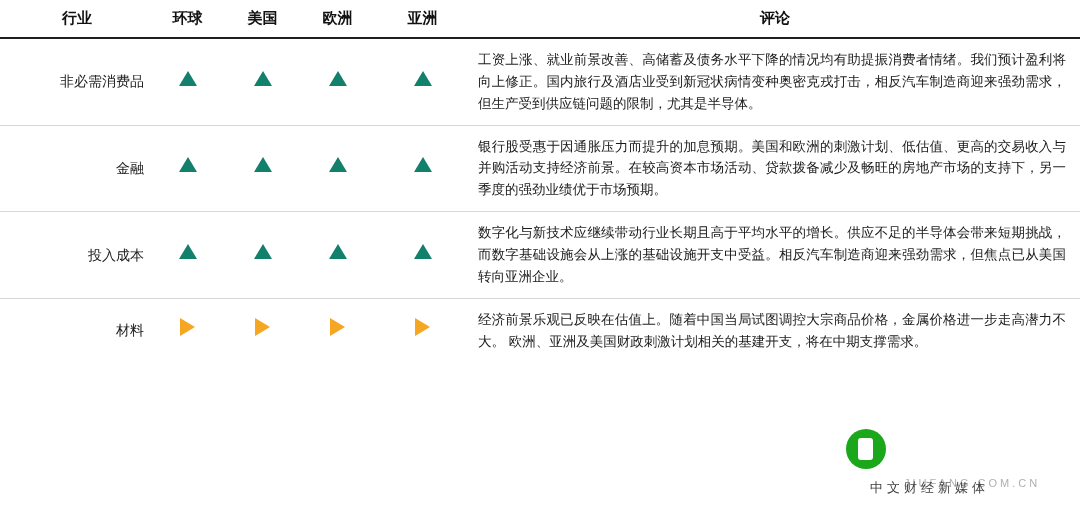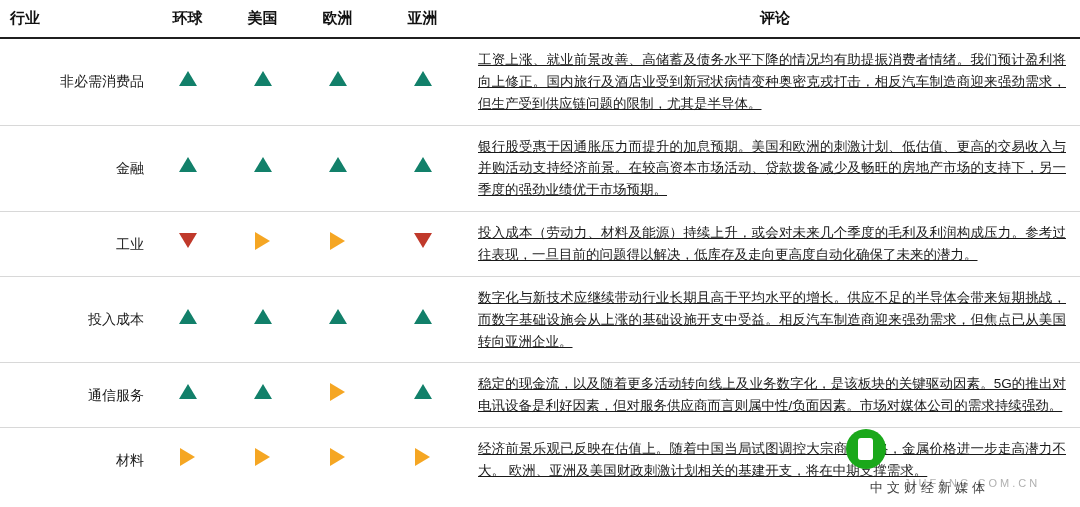--- a/index.html
+++ b/index.html
@@ -31,21 +31,21 @@
 
   thead th {
     font-size: 15px;
     font-weight: bold;
     color: #111111;
     padding: 9px 6px;
     border-bottom: 2px solid #1f1f1f;
     background: #ffffff;
   }
   thead th.h-industry {
-    text-align: left;
+    text-align: center;
     padding-left: 10px;
   }
 
   tbody td {
     border-bottom: 1px solid #d8d8d8;
     vertical-align: middle;
     padding: 10px 6px;
     font-size: 13.5px;
     line-height: 1.62;
     color: #1a1a1a;
@@ -59,21 +59,20 @@
     text-align: right;
     white-space: nowrap;
   }
   tbody td.rating-cell {
     text-align: center;
   }
   tbody td.comment-cell {
     text-align: justify;
     padding-left: 8px;
     padding-right: 14px;
-    text-decoration: underline;
   }
 
   .arrow {
     display: inline-block;
     width: 0;
     height: 0;
     line-height: 0;
   }
   .arrow.up {
     border-left: 9px solid transparent;
@@ -180,42 +179,26 @@
       </tr>
       <tr>
         <td class="industry-cell">金融</td>
         <td class="rating-cell"><span class="arrow up"></span></td>
         <td class="rating-cell"><span class="arrow up"></span></td>
         <td class="rating-cell"><span class="arrow up"></span></td>
         <td class="rating-cell"><span class="arrow up"></span></td>
         <td class="comment-cell">银行股受惠于因通胀压力而提升的加息预期。美国和欧洲的刺激计划、低估值、更高的交易收入与并购活动支持经济前景。在较高资本市场活动、贷款拨备减少及畅旺的房地产市场的支持下，另一季度的强劲业绩优于市场预期。</td>
       </tr>
       <tr>
-        <td class="industry-cell">工业</td>
-        <td class="rating-cell"><span class="arrow down"></span></td>
-        <td class="rating-cell"><span class="arrow right"></span></td>
-        <td class="rating-cell"><span class="arrow right"></span></td>
-        <td class="rating-cell"><span class="arrow down"></span></td>
-        <td class="comment-cell">投入成本（劳动力、材料及能源）持续上升，或会对未来几个季度的毛利及利润构成压力。参考过往表现，一旦目前的问题得以解决，低库存及走向更高度自动化确保了未来的潜力。</td>
-      </tr>
-      <tr>
         <td class="industry-cell">投入成本</td>
         <td class="rating-cell"><span class="arrow up"></span></td>
         <td class="rating-cell"><span class="arrow up"></span></td>
         <td class="rating-cell"><span class="arrow up"></span></td>
         <td class="rating-cell"><span class="arrow up"></span></td>
         <td class="comment-cell">数字化与新技术应继续带动行业长期且高于平均水平的增长。供应不足的半导体会带来短期挑战，而数字基础设施会从上涨的基础设施开支中受益。相反汽车制造商迎来强劲需求，但焦点已从美国转向亚洲企业。</td>
-      </tr>
-      <tr>
-        <td class="industry-cell">通信服务</td>
-        <td class="rating-cell"><span class="arrow up"></span></td>
-        <td class="rating-cell"><span class="arrow up"></span></td>
-        <td class="rating-cell"><span class="arrow right"></span></td>
-        <td class="rating-cell"><span class="arrow up"></span></td>
-        <td class="comment-cell">稳定的现金流，以及随着更多活动转向线上及业务数字化，是该板块的关键驱动因素。5G的推出对电讯设备是利好因素，但对服务供应商而言则属中性/负面因素。市场对媒体公司的需求持续强劲。</td>
       </tr>
       <tr>
         <td class="industry-cell">材料</td>
         <td class="rating-cell"><span class="arrow right"></span></td>
         <td class="rating-cell"><span class="arrow right"></span></td>
         <td class="rating-cell"><span class="arrow right"></span></td>
         <td class="rating-cell"><span class="arrow right"></span></td>
         <td class="comment-cell">经济前景乐观已反映在估值上。随着中国当局试图调控大宗商品价格，金属价格进一步走高潜力不大。 欧洲、亚洲及美国财政刺激计划相关的基建开支，将在中期支撑需求。</td>
       </tr>
     </tbody>

